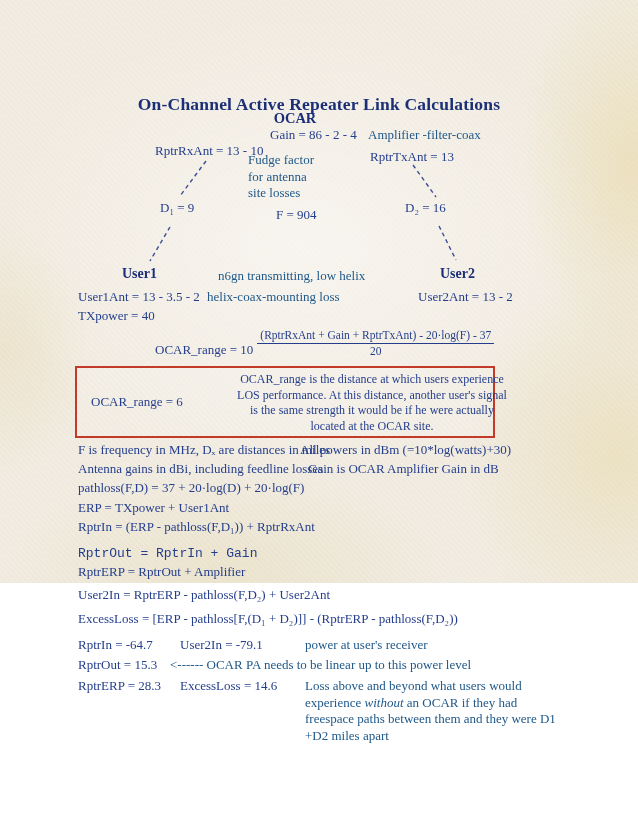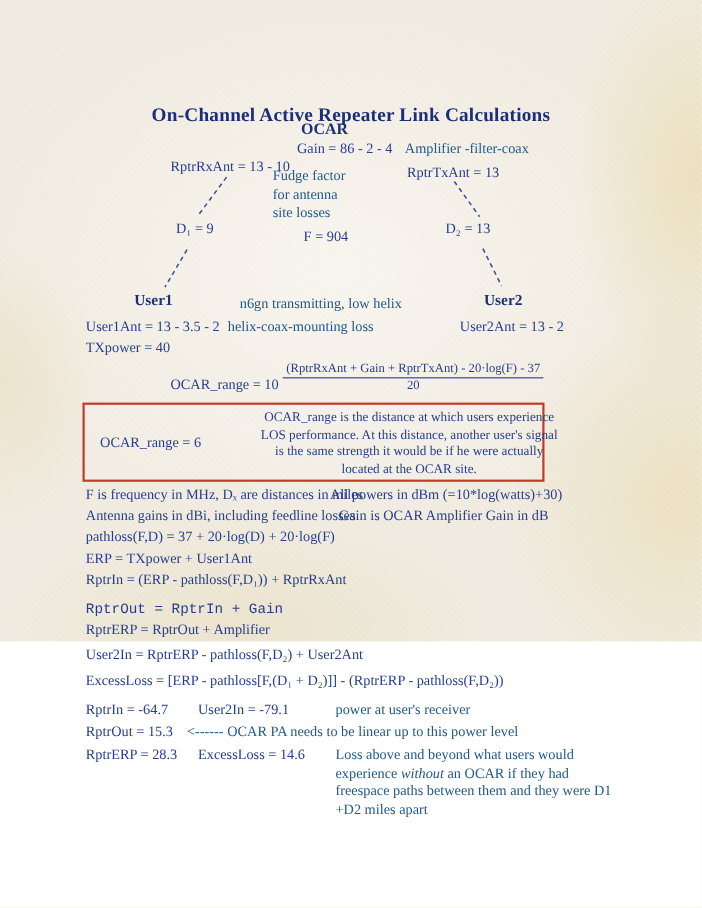--- a/index.html
+++ b/index.html
@@ -68,21 +68,21 @@
   <div class="t" style="top:149px;left:370px;">RptrTxAnt  =  13</div>
 
   <div class="t teal comment-block" style="top:152px;left:248px;">
     <div>Fudge factor</div>
     <div>for antenna</div>
     <div>site losses</div>
   </div>
 
   <div class="t" style="top:200px;left:160px;">D₁  =  9</div>
   <div class="t" style="top:207px;left:276px;">F  =  904</div>
-  <div class="t" style="top:200px;left:405px;">D₂  =  13</div>
+  <div class="t" style="top:200px;left:405px;">D₂  =  16</div>
 
   <div class="t userlbl" style="top:266px;left:122px;">User1</div>
   <div class="t teal" style="top:268px;left:218px;">n6gn transmitting, low helix</div>
   <div class="t userlbl" style="top:266px;left:440px;">User2</div>
 
   <div class="t" style="top:289px;left:78px;">
     <span>User1Ant  =  13 - 3.5 - 2</span>
     <span class="teal" style="margin-left:4px;">helix-coax-mounting loss</span>
   </div>
   <div class="t" style="top:289px;left:418px;">User2Ant  =  13 - 2</div>

